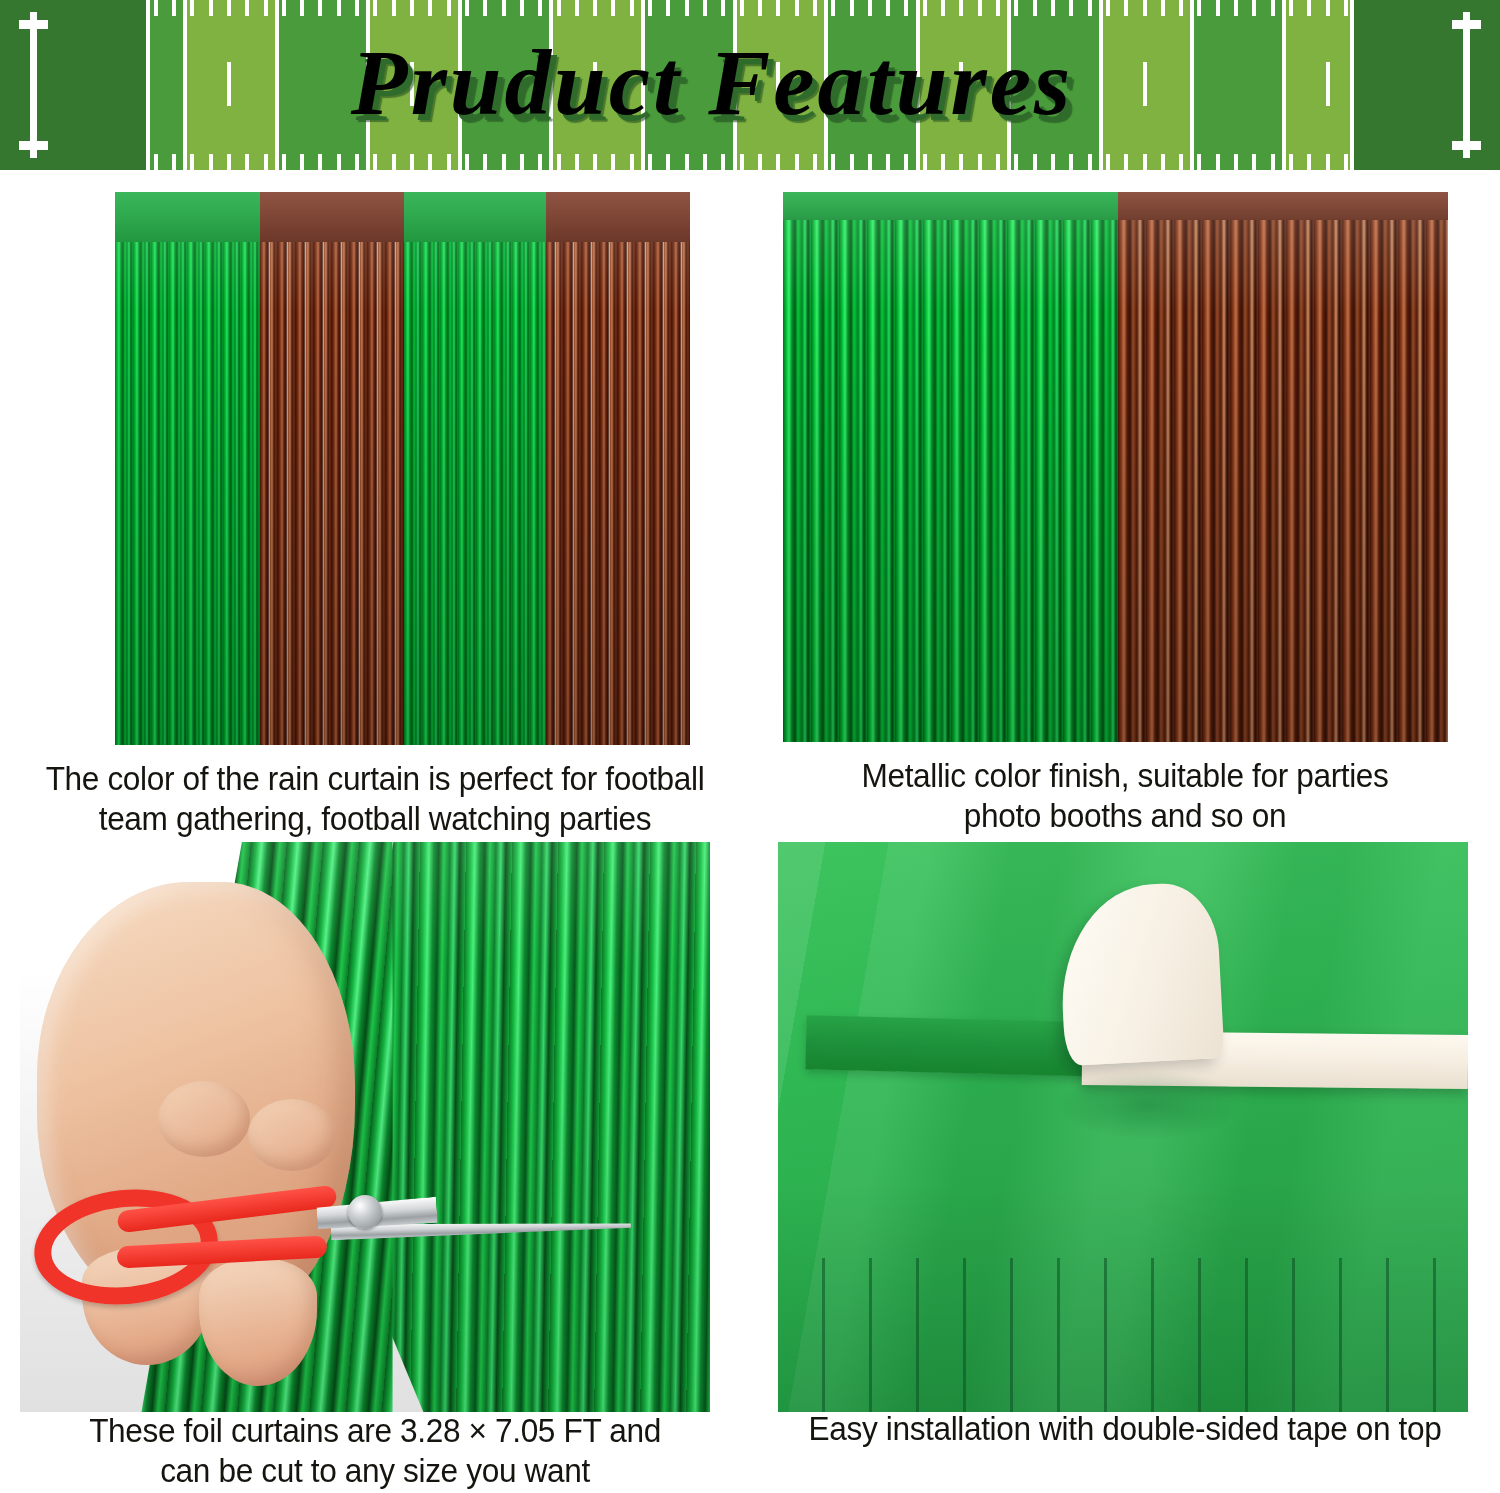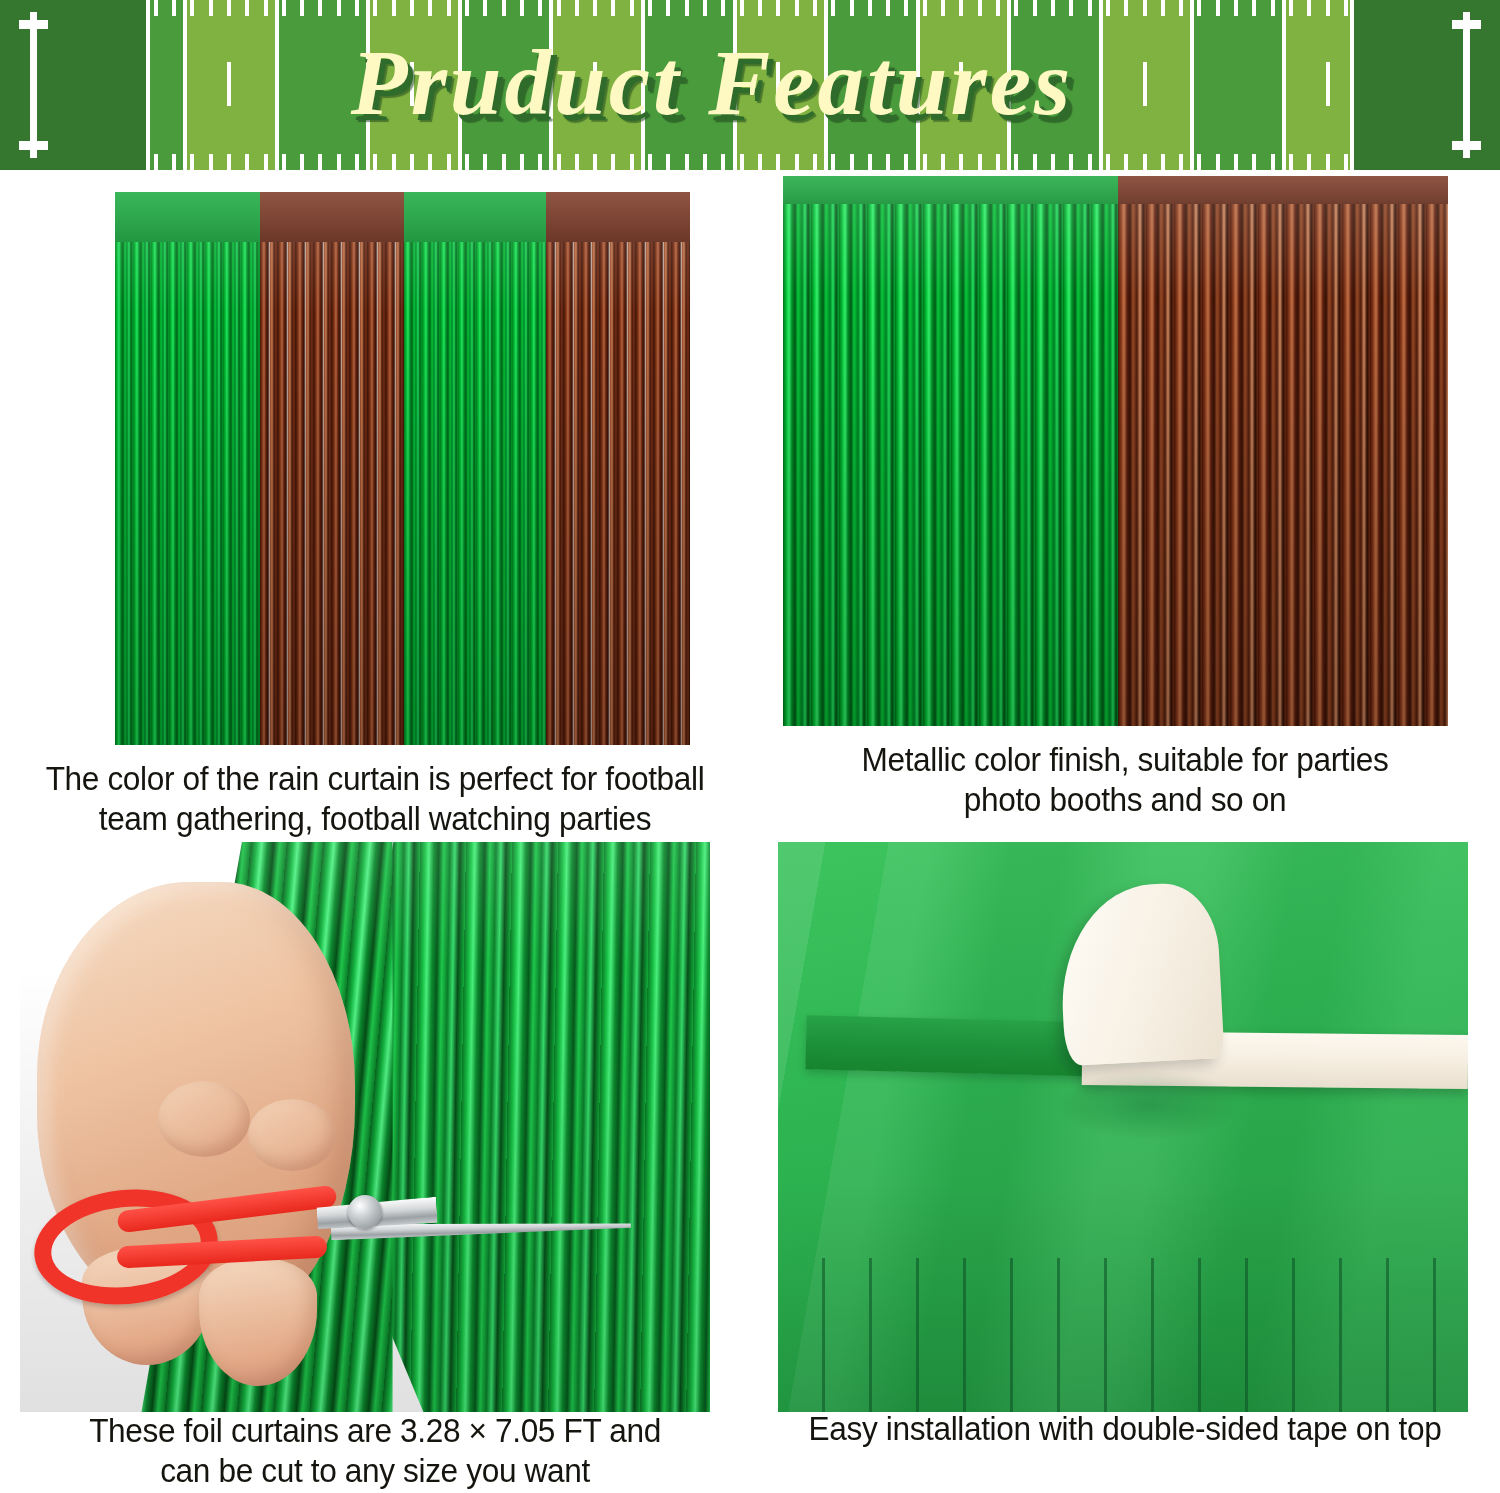--- a/index.html
+++ b/index.html
@@ -61,21 +61,21 @@
   .goalpost::after{bottom:8px;}
   .endzone.left .goalpost{left:30px;}
   .endzone.right .goalpost{right:30px;}
 
   .banner-title{
     position:absolute;left:0;top:0;width:1424px;height:170px;
     display:flex;align-items:center;justify-content:center;
     font-family:"Liberation Serif", serif;
     font-weight:bold;font-style:italic;
     font-size:93px;letter-spacing:3px;
-    color:#fef9c3;
+    color:#000000;
     text-shadow:5px 6px 0 #2f6b2b, 7px 8px 1px rgba(30,70,28,.55);
     white-space:nowrap;
     padding-bottom:6px;
     box-sizing:border-box;
   }
 
   
   .cell{position:absolute;}
 
   .photo{position:absolute;overflow:hidden;background:#ffffff;}
@@ -552,21 +552,21 @@
         <div class="strips brn-strips"></div>
         <div class="hdr brn-hdr"></div>
       </div>
       <div class="sheen"></div>
     </div>
   </div>
   <div class="caption" style="top:588px;padding:0 18px;box-sizing:border-box;">The color of the rain curtain is perfect for football
 team gathering, football watching parties</div>
 </div>
 
-<div class="cell" style="left:750px;top:154px;width:750px;height:660px;">
+<div class="cell" style="left:750px;top:170px;width:750px;height:660px;">
   <div class="photo" style="left:33px;top:22px;width:665px;height:550px;">
     <div class="fringe">
       <div class="band" style="left:0;width:50.4%">
         <div class="strips grn-strips wide"></div>
         <div class="hdr grn-hdr" style="height:5%"></div>
       </div>
       <div class="band" style="left:50.4%;width:49.6%">
         <div class="strips brn-strips wide"></div>
         <div class="hdr brn-hdr" style="height:5%"></div>
       </div>

